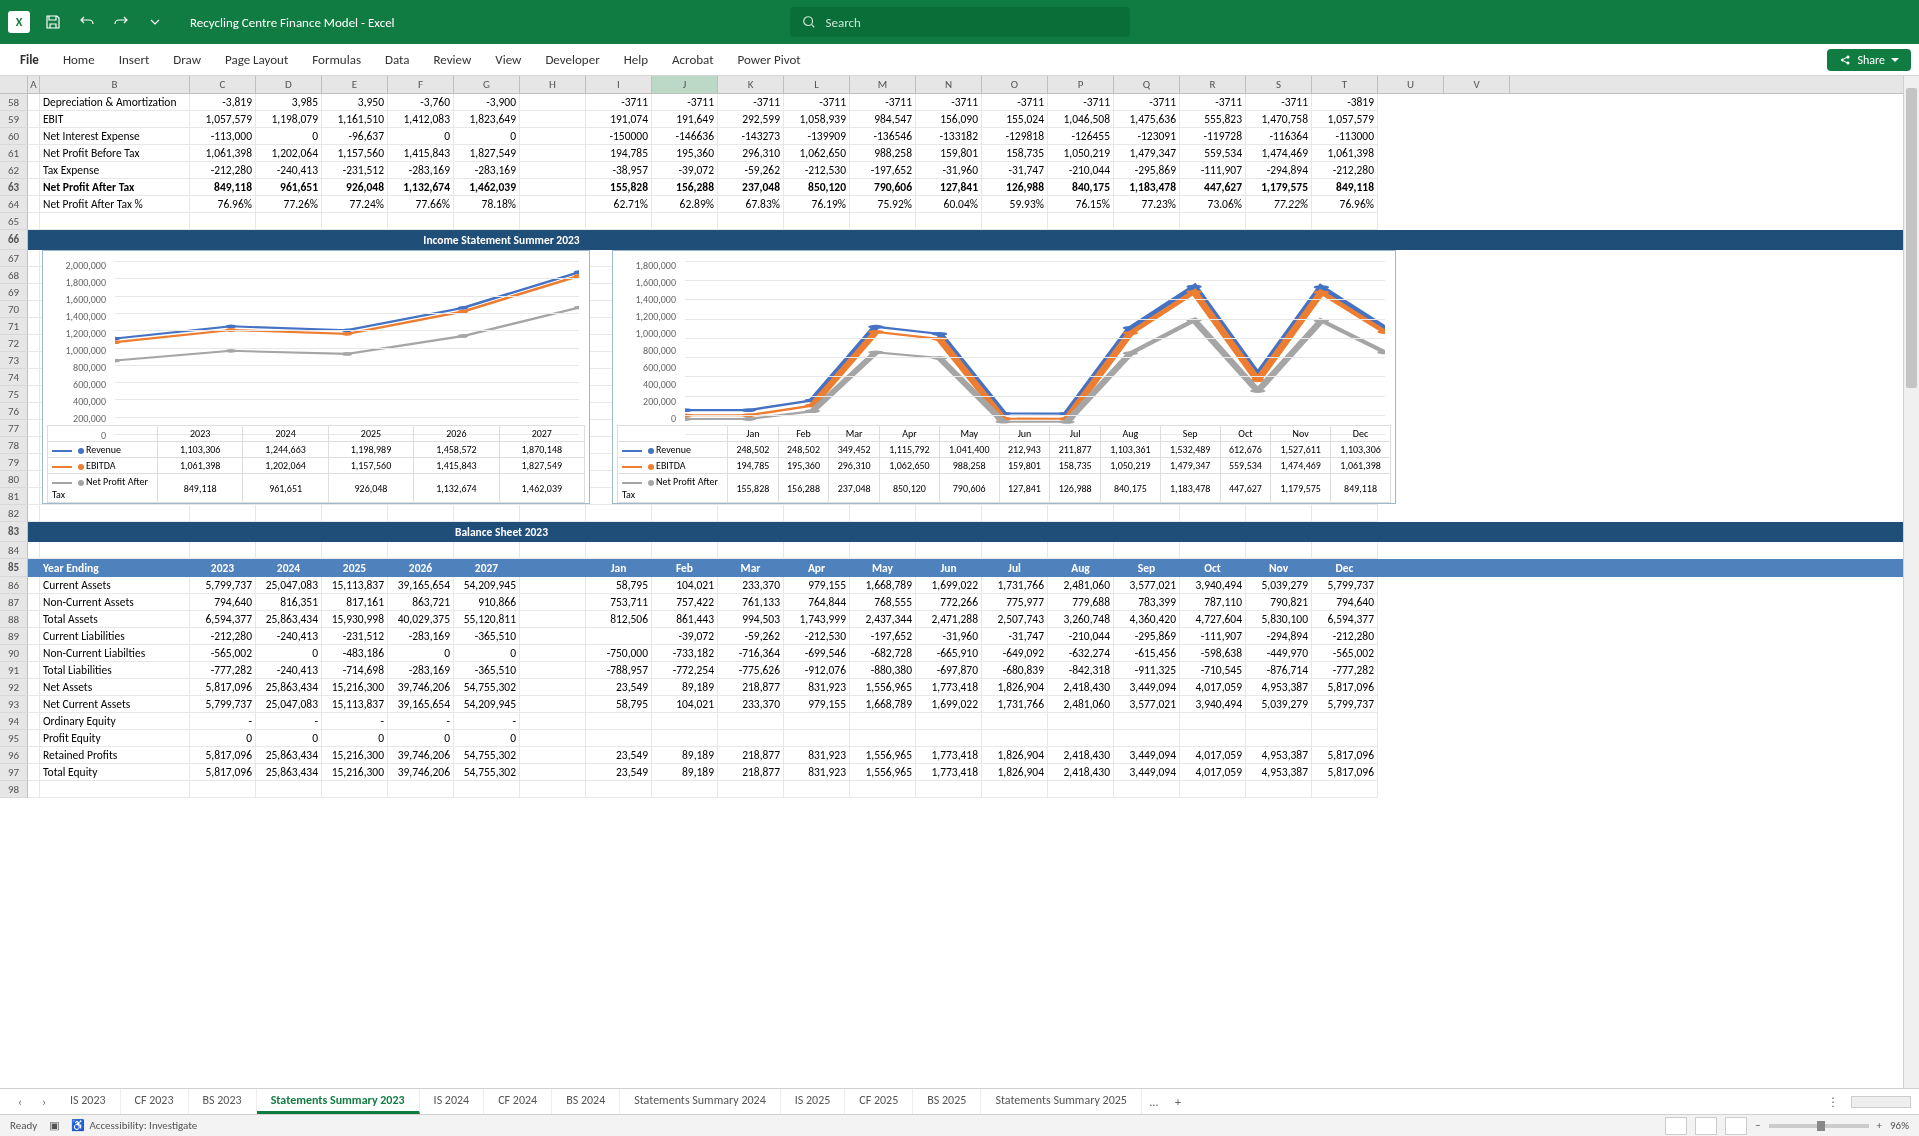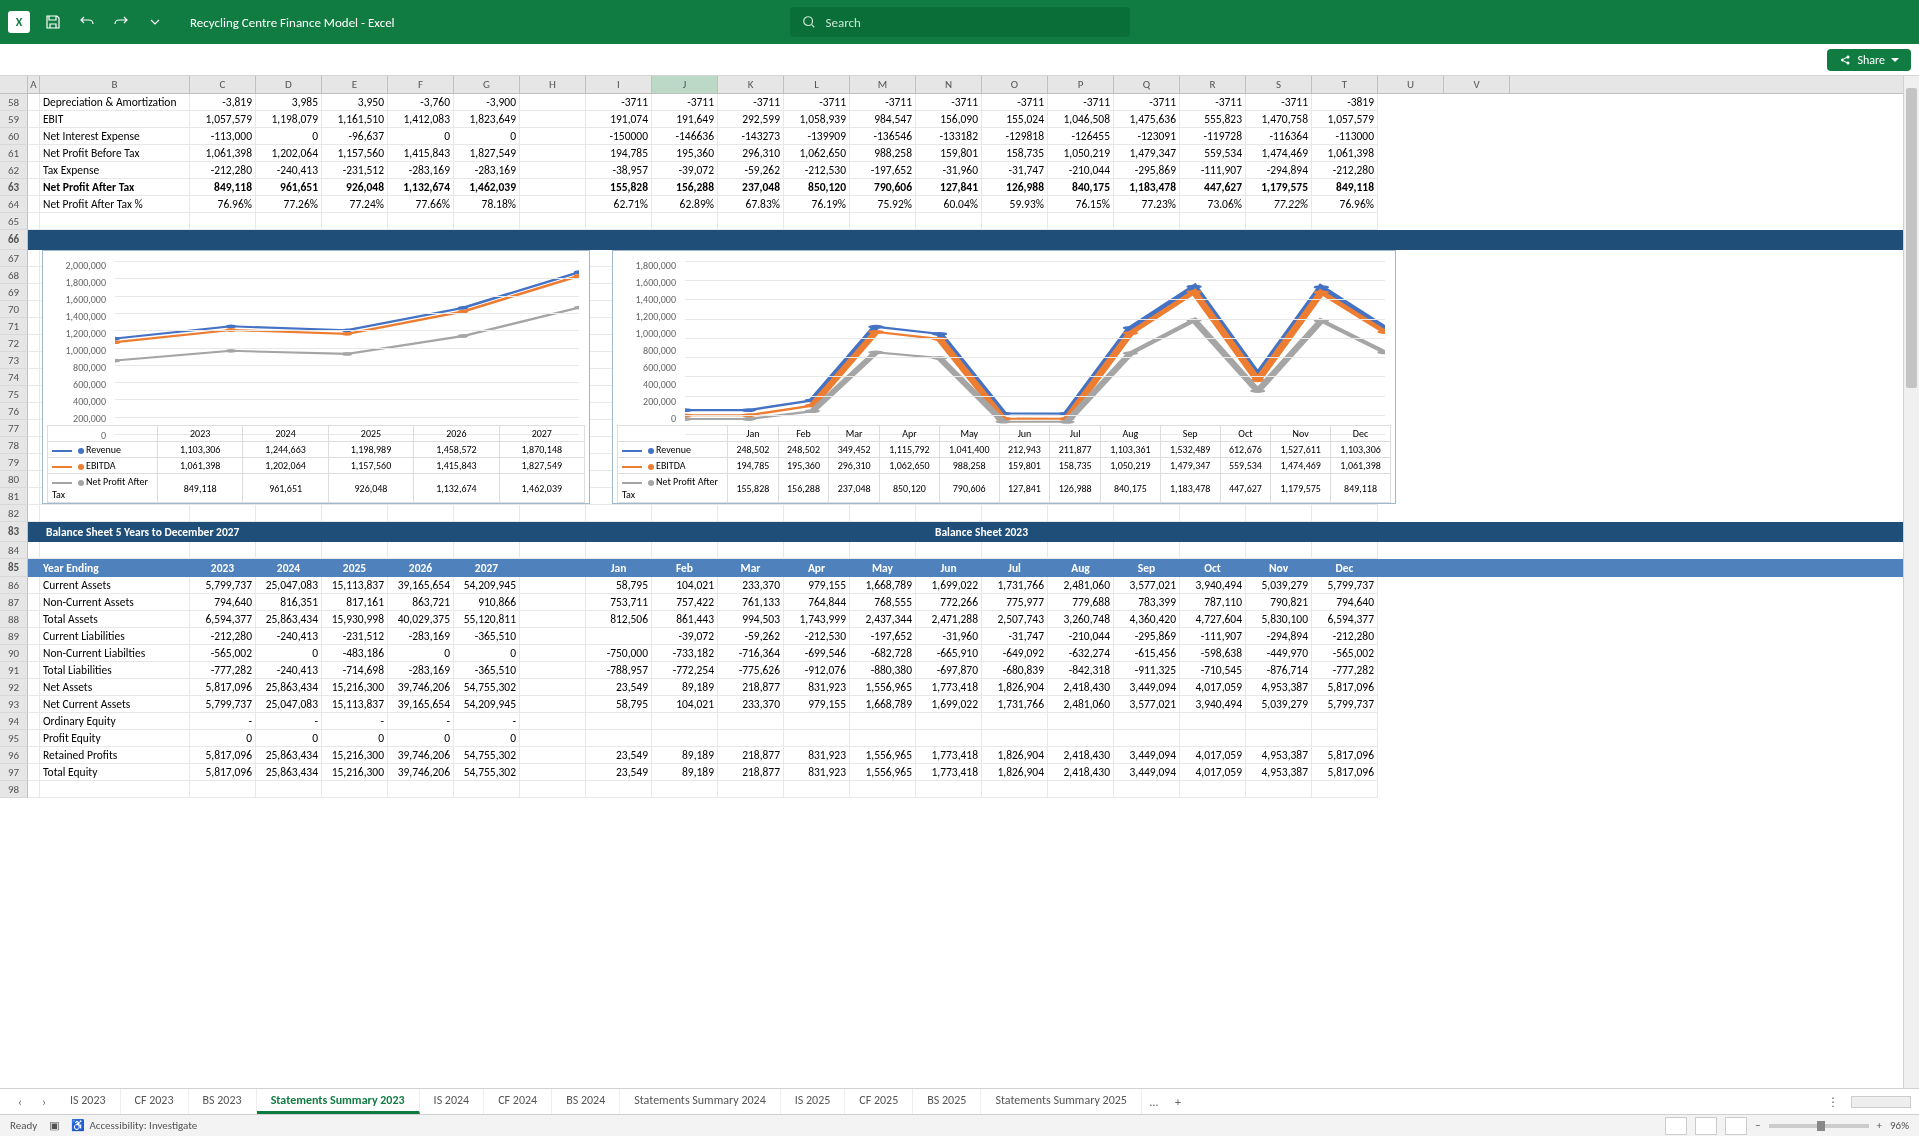--- a/index.html
+++ b/index.html
@@ -108,20 +108,35 @@
   <div class="search-box">
     <svg width="14" height="14" viewBox="0 0 16 16">
         <circle cx="7" cy="7" r="5" fill="none" stroke="#c9e5d5" stroke-width="1.4"></circle>
         <path stroke="#c9e5d5" stroke-width="1.4" d="M11 11l3 3"></path>
       </svg>
     <span>Search</span>
   </div>
 </div>
 
 <div class="ribbon-tabs">
+  <div id="ribbon-slot" style="display: flex;">
+      <div class="ribbon-tab first">File</div>
+      <div class="ribbon-tab">Home</div>
+      <div class="ribbon-tab">Insert</div>
+      <div class="ribbon-tab">Draw</div>
+      <div class="ribbon-tab">Page Layout</div>
+      <div class="ribbon-tab">Formulas</div>
+      <div class="ribbon-tab">Data</div>
+      <div class="ribbon-tab">Review</div>
+      <div class="ribbon-tab">View</div>
+      <div class="ribbon-tab">Developer</div>
+      <div class="ribbon-tab">Help</div>
+      <div class="ribbon-tab">Acrobat</div>
+      <div class="ribbon-tab">Power Pivot</div>
+    </div>
   <div class="share-btn">
     <svg width="12" height="12" viewBox="0 0 16 16">
         <path fill="#fff" d="M12 10a2 2 0 00-1.6.8L6 8.6a2 2 0 000-1.2l4.4-2.2A2 2 0 1010 4l-4.4 2.2a2 2 0 100 3.6L10 12a2 2 0 102-2z"></path>
       </svg>
     <span>Share</span>
     <svg width="8" height="8" viewBox="0 0 8 8">
         <path fill="#fff" d="M0 2l4 4 4-4z"></path>
       </svg>
   </div>
 </div>
@@ -336,20 +351,21 @@
       <div class="cell" style="width: 66px;"></div>
       <div class="cell" style="width: 66px;"></div>
       <div class="cell" style="width: 66px;"></div>
       <div class="cell" style="width: 66px;"></div>
       <div class="cell" style="width: 66px;"></div>
     </div>
     <div class="row section-hdr">
       <div class="rowh" style="background: rgb(230, 230, 230); color: rgb(85, 85, 85);">66</div>
       <div class="cell" style="width: 12px;"></div>
       <div class="cell" style="width: 66px;"></div>
+      <div class="cell label" style="width: 792px; justify-content: center;">Income Statement Summer 2023</div>
     </div>
     <div class="row">
       <div class="rowh">67</div>
       <div class="cell" style="width: 12px;"></div>
       <div class="cell label" style="width: 150px;"></div>
       <div class="cell" style="width: 66px;"></div>
       <div class="cell" style="width: 66px;"></div>
       <div class="cell" style="width: 66px;"></div>
       <div class="cell" style="width: 66px;"></div>
       <div class="cell" style="width: 66px;"></div>
@@ -708,21 +724,20 @@
       <div class="cell" style="width: 66px;"></div>
       <div class="cell" style="width: 66px;"></div>
       <div class="cell" style="width: 66px;"></div>
       <div class="cell" style="width: 66px;"></div>
       <div class="cell" style="width: 66px;"></div>
       <div class="cell" style="width: 66px;"></div>
     </div>
     <div class="row section-hdr">
       <div class="rowh" style="background: rgb(230, 230, 230); color: rgb(85, 85, 85);">83</div>
       <div class="cell" style="width: 12px;"></div>
-      <div class="cell label" style="width: 480px; padding-left: 6px;">Balance Sheet 5 Years to December 2027</div>
       <div class="cell" style="width: 66px;"></div>
       <div class="cell label" style="width: 792px; justify-content: center;">Balance Sheet 2023</div>
     </div>
     <div class="row">
       <div class="rowh">84</div>
       <div class="cell" style="width: 12px;"></div>
       <div class="cell label" style="width: 150px;"></div>
       <div class="cell" style="width: 66px;"></div>
       <div class="cell" style="width: 66px;"></div>
       <div class="cell" style="width: 66px;"></div>

